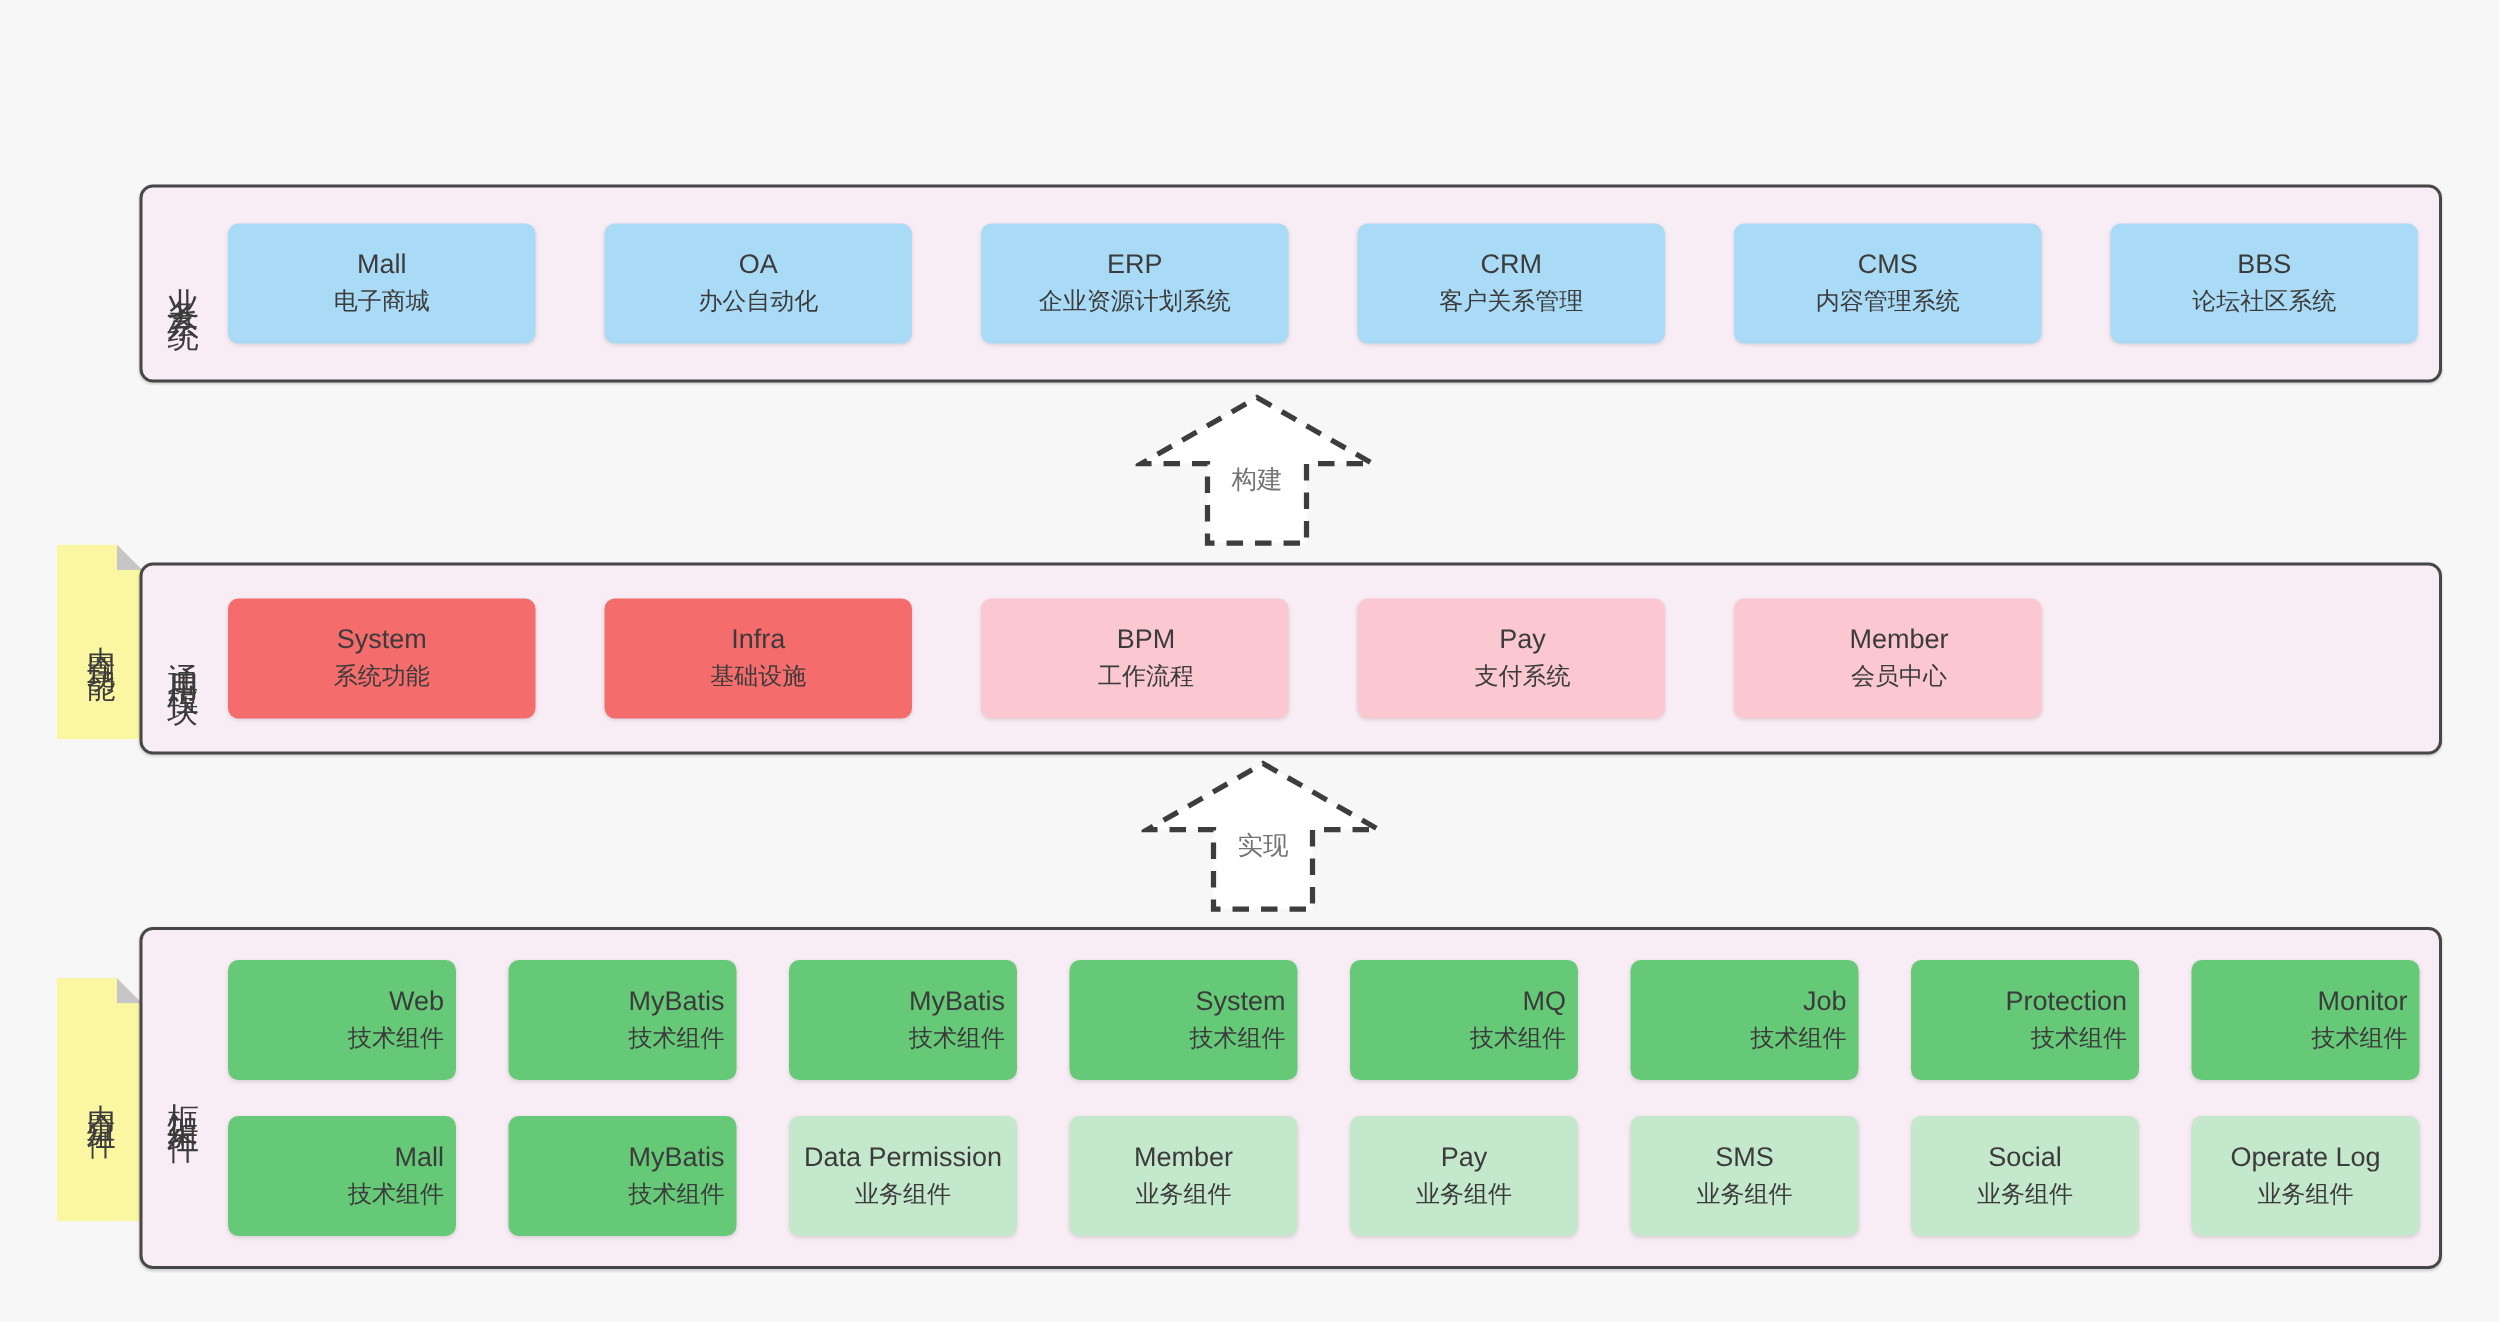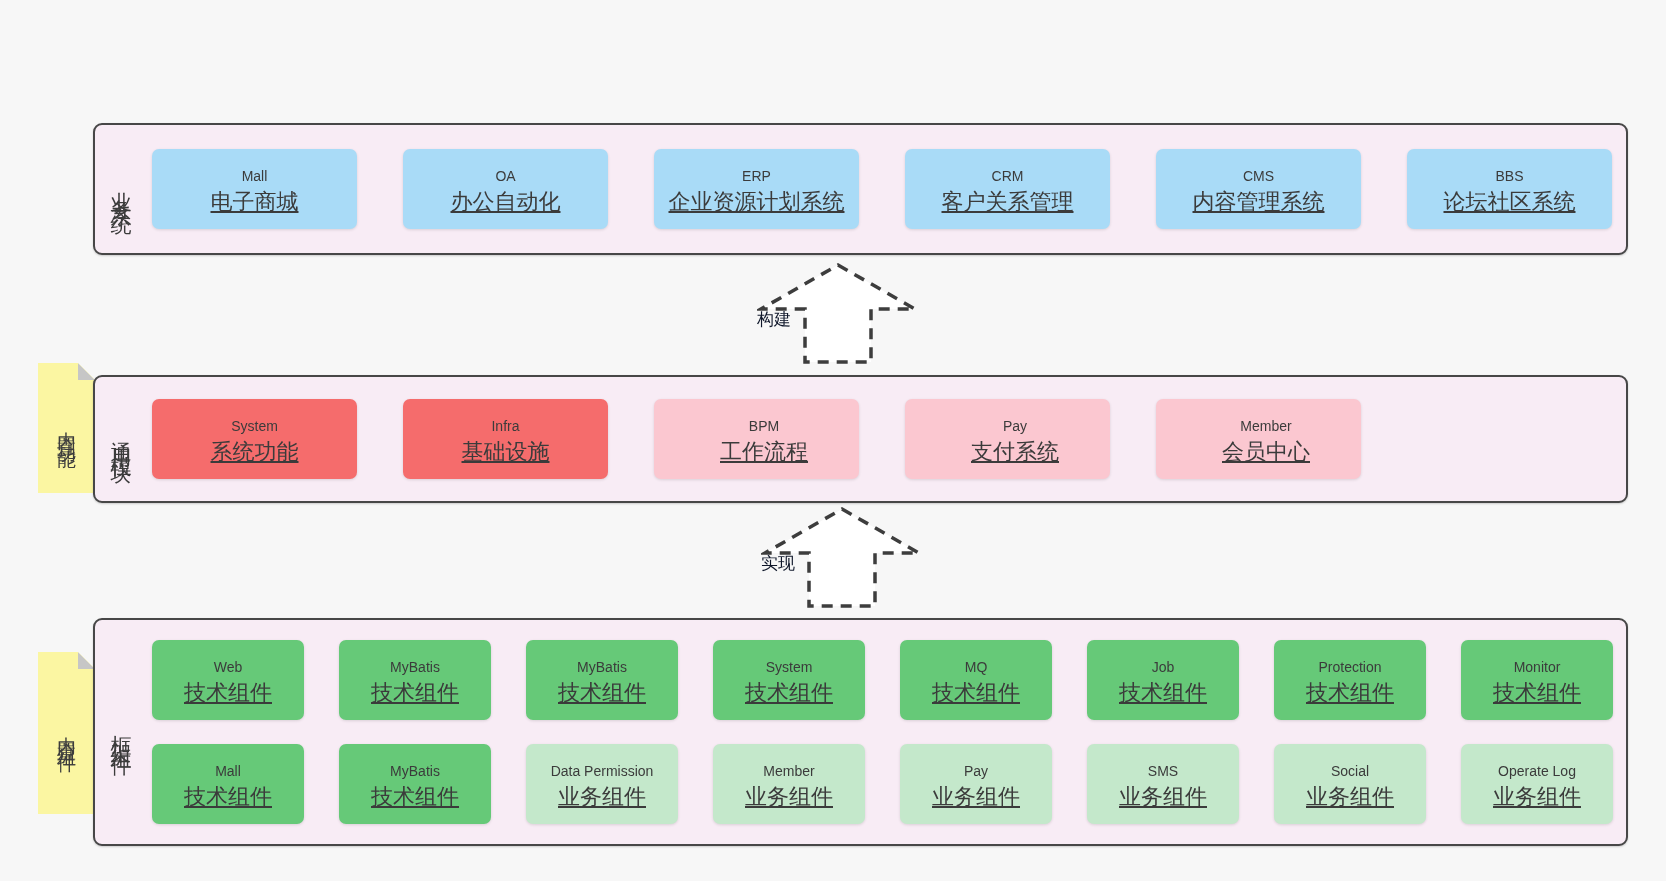--- a/index.html
+++ b/index.html
@@ -43,26 +43,26 @@
   }
   .band3 .row8{display:flex;gap:35px;}
   .box{
     width:205px;height:80px;border-radius:7px;
     display:flex;flex-direction:column;align-items:center;justify-content:center;
     text-align:center;line-height:25px;
     box-shadow:0 1px 3px rgba(0,0,0,.12);
     padding:2px 8px;box-sizing:border-box;
   }
   .row8 .box{width:152px;}
-  .box-title{font-size:14px;}
-  .box-sub{font-size:22px;text-decoration:underline;}
+  .box-title{font-size:18px;}
+  .box-sub{font-size:16px;}
   .blue{background:var(--blue);}
   .red{background:var(--red);}
   .pink{background:var(--pink);padding-left:23px;}
-  .green{background:var(--green);}
+  .green{background:var(--green);align-items:flex-end;}
   .lgreen{background:var(--light-green);}
   .sticky{
     position:absolute;left:38px;width:57px;
     background:var(--sticky-yellow);
     clip-path:polygon(0 0, calc(100% - 17px) 0, 100% 17px, 100% 100%, 0 100%);
     display:flex;align-items:center;justify-content:center;
     writing-mode:vertical-rl;text-orientation:upright;
     font-size:19px;letter-spacing:6px;color:#3c3c3c;
     z-index:1;
   }
@@ -75,22 +75,22 @@
   .sticky2{top:652px;height:162px;}
   .arrow{position:absolute;z-index:2;}
   .arrow1{left:757px;top:262px;width:162px;height:104px;}
   .arrow2{left:761px;top:506px;width:162px;height:104px;}
   .arrow svg{width:100%;height:100%;display:block;}
   .arrow path{
     fill:#ffffff;stroke:var(--arrow-stroke);
     stroke-width:3.5;stroke-dasharray:11 8;stroke-linejoin:miter;
   }
   .arrow-label{
-    position:absolute;left:0;right:0;top:46px;text-align:left;
-    font-size:17px;color:#0f172a;
+    position:absolute;left:0;right:0;top:46px;text-align:center;
+    font-size:17px;color:#737373;
   }
 </style>
 </head>
 <body>
 
 <div class="sticky sticky1">内置功能</div>
 <div class="sticky sticky2">内置组件</div>
 
 <div class="band band1">
   <div class="band-label">业务系统</div>

